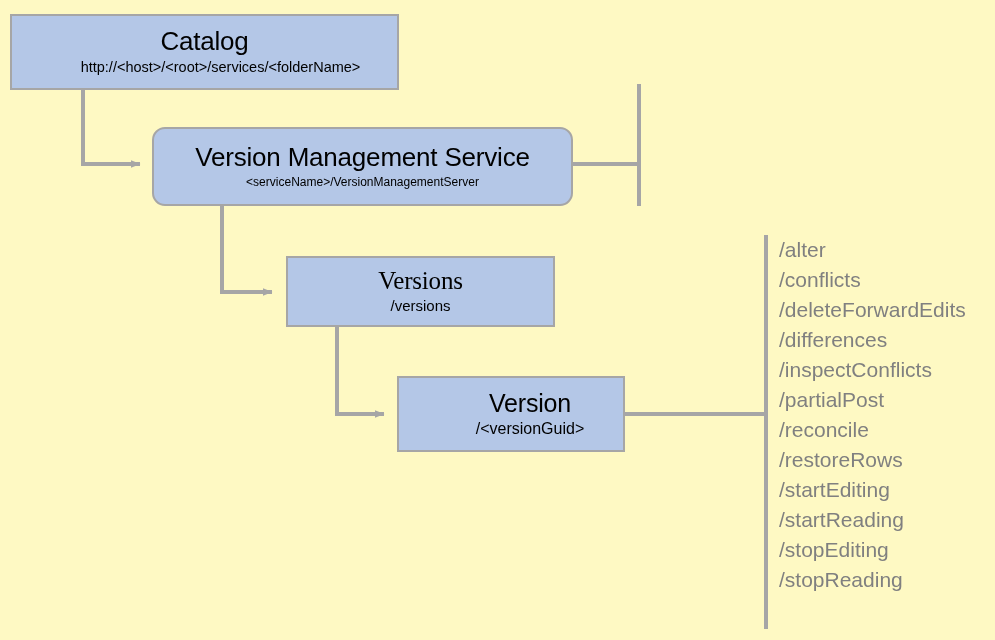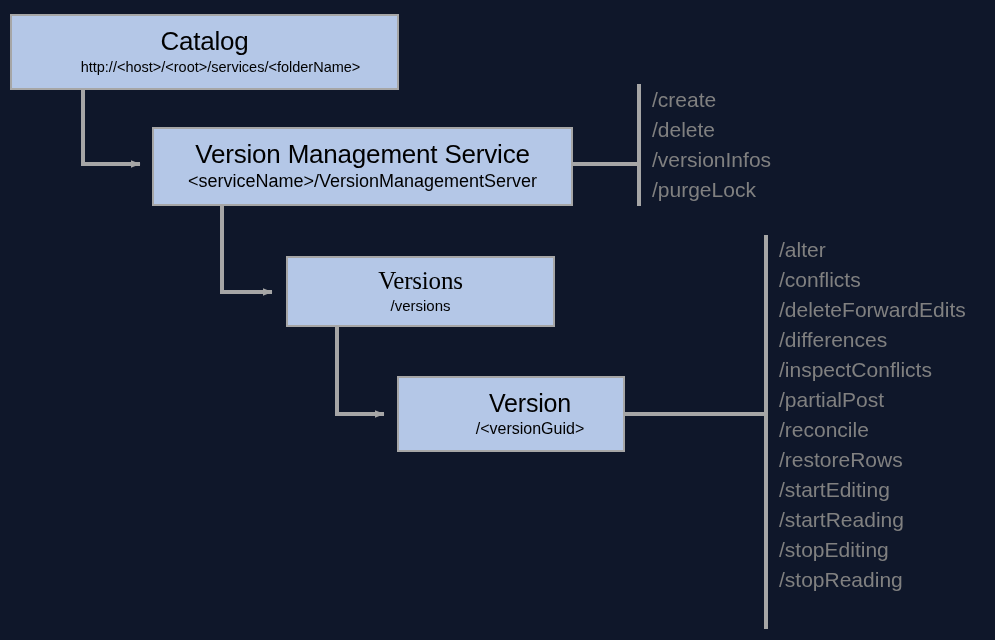--- a/index.html
+++ b/index.html
@@ -4,21 +4,21 @@
 <style>
   html, body {
     margin: 0;
     padding: 0;
     background: #ffffff;
   }
   #canvas {
     position: relative;
     width: 995px;
     height: 640px;
-    background: #0f172a;
+    background: #fef9c3;
     overflow: hidden;
     font-family: "Liberation Sans", sans-serif;
   }
   svg.connectors {
     position: absolute;
     left: 0;
     top: 0;
     width: 995px;
     height: 640px;
     pointer-events: none;
@@ -44,21 +44,21 @@
   }
   .node .subtitle {
     font-size: 15px;
     line-height: 1.1;
     margin-top: 4px;
     white-space: nowrap;
   }
   #node-catalog .title { font-size: 26px; }
   #node-catalog .subtitle { font-size: 14.5px; padding-left: 32px; }
   #node-vms .title { font-size: 26px; }
-  #node-vms .subtitle { font-size: 18px; }
+  #node-vms .subtitle { font-size: 12px; }
   #node-versions .title { font-size: 25px; font-family: Liberation Serif, serif; }
   #node-versions .subtitle { font-size: 15px; }
   #node-version .title { font-size: 25px; }
   #node-version .subtitle { font-size: 16px; }
 
   .oplist {
     position: absolute;
     color: #808080;
     font-size: 21px;
     line-height: 30px;
@@ -94,41 +94,35 @@
 
     <path d="M 624,414 L 766,414" fill="none" stroke="#a6a6a6" stroke-width="4"></path>
     <path d="M 766,235 L 766,629" fill="none" stroke="#a6a6a6" stroke-width="4"></path>
   </svg>
 
   <div class="node" id="node-catalog" style="left:10px; top:14px; width:389px; height:76px;">
     <div class="title">Catalog</div>
     <div class="subtitle">http://&lt;host&gt;/&lt;root&gt;/services/&lt;folderName&gt;</div>
   </div>
 
-  <div class="node" id="node-vms" style="left:152px; top:127px; width:421px; height:79px;">
+  <div class="node" id="node-vms" style="left:152px; top:127px; width:421px; height:79px;border-radius:13px;">
     <div class="title">Version Management Service</div>
     <div class="subtitle">&lt;serviceName&gt;/VersionManagementServer</div>
   </div>
 
   <div class="node" id="node-versions" style="left:286px; top:256px; width:269px; height:71px;">
     <div class="title">Versions</div>
     <div class="subtitle">/versions</div>
   </div>
 
   <div class="node" id="node-version" style="left:397px; top:376px; width:228px; height:76px;padding-left:38px;">
     <div class="title">Version</div>
     <div class="subtitle">/&lt;versionGuid&gt;</div>
   </div>
 
-  <div class="oplist" id="oplist-service">
-    <span class="op">/create</span>
-    <span class="op">/delete</span>
-    <span class="op">/versionInfos</span>
-    <span class="op">/purgeLock</span>
-  </div>
 
   <div class="oplist" id="oplist-version">
     <span class="op">/alter</span>
     <span class="op">/conflicts</span>
     <span class="op">/deleteForwardEdits</span>
     <span class="op">/differences</span>
     <span class="op">/inspectConflicts</span>
     <span class="op">/partialPost</span>
     <span class="op">/reconcile</span>
     <span class="op">/restoreRows</span>

